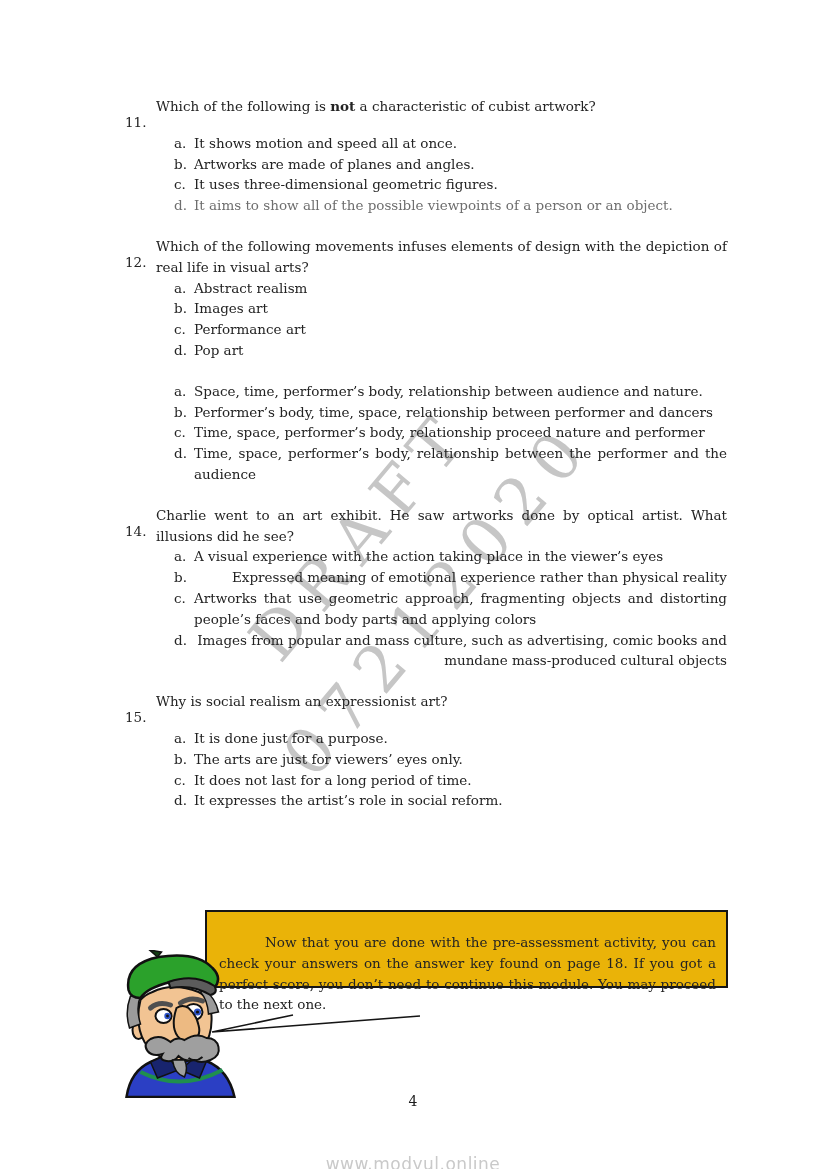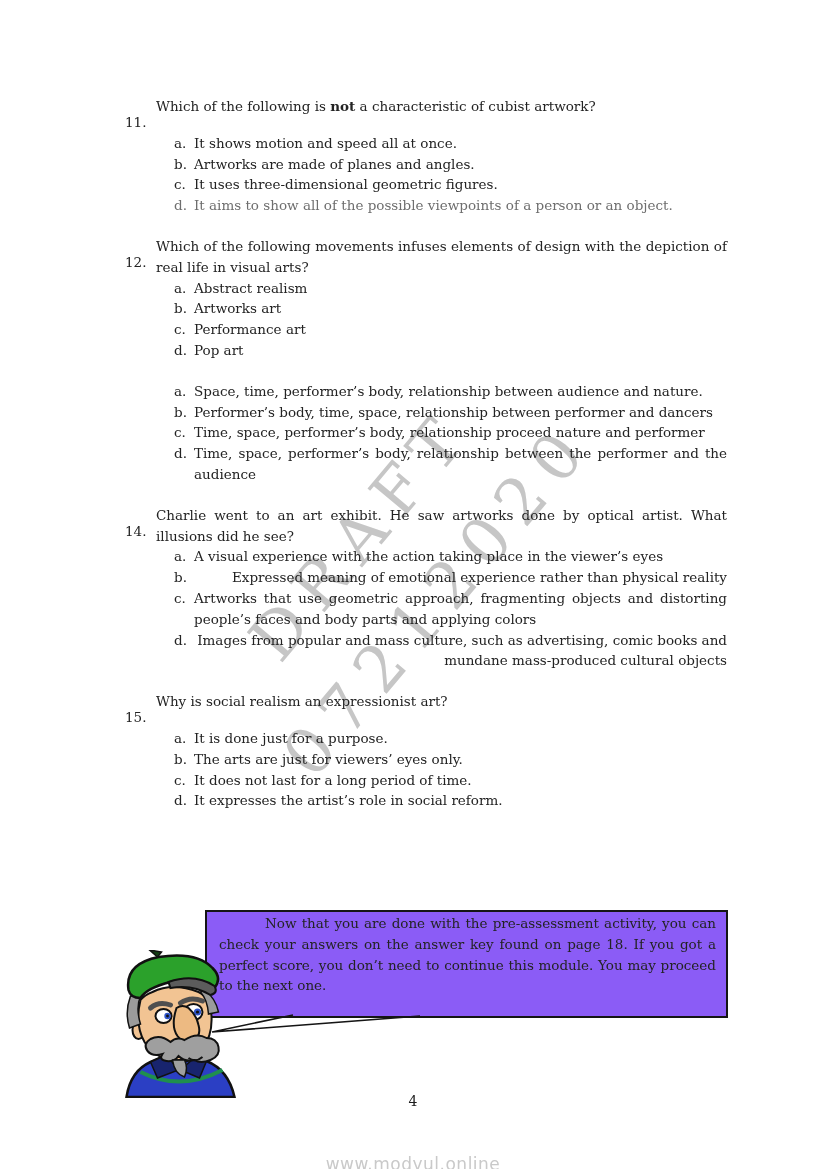--- a/index.html
+++ b/index.html
@@ -35,25 +35,25 @@
   .q-num{flex:0 0 31px;margin-top:16px;}
   .q-text{flex:1;text-align:justify;}
   .option{display:flex;margin-left:49px;}
   .opt-letter{flex:0 0 20px;}
   .opt-text{flex:1;text-align:justify;}
   .opt-text.align-left{text-align:right;}
   .muted{color:#6e6e6e;}
   b{font-weight:bold;}
   
   .callout{
-    position:absolute;left:205px;top:910px;width:523px;height:108px;
+    position:absolute;left:205px;top:910px;width:523px;height:78px;
     box-sizing:border-box;
     border:2px solid #151515;
-    padding:1px 10px 0 12px;
-    background:#8b5cf6;
+    padding:20px 10px 0 12px;
+    background:#eab308;
     z-index:1;
   }
   .callout p{
     margin:0;
     font-size:13.5px;line-height:20.8px;
     text-align:justify;text-indent:46px;
   }
   .tail-svg{position:absolute;left:205px;top:1012px;z-index:1;}
   .mascot-svg{position:absolute;left:98px;top:950px;z-index:2;}
   
@@ -106,21 +106,21 @@
         <div class="q-prompt">
           <span class="q-num">12.</span>
           <span class="q-text"><span>Which of the following movements infuses elements of design with the depiction of real life in visual arts?</span></span>
         </div>
         <div class="option">
           <span class="opt-letter">a.</span>
           <span class="opt-text">Abstract realism</span>
         </div>
         <div class="option">
           <span class="opt-letter">b.</span>
-          <span class="opt-text">Artworks art</span>
+          <span class="opt-text">Images art</span>
         </div>
         <div class="option">
           <span class="opt-letter">c.</span>
           <span class="opt-text">Performance art</span>
         </div>
         <div class="option">
           <span class="opt-letter">d.</span>
           <span class="opt-text">Pop art</span>
         </div>
       </div>

